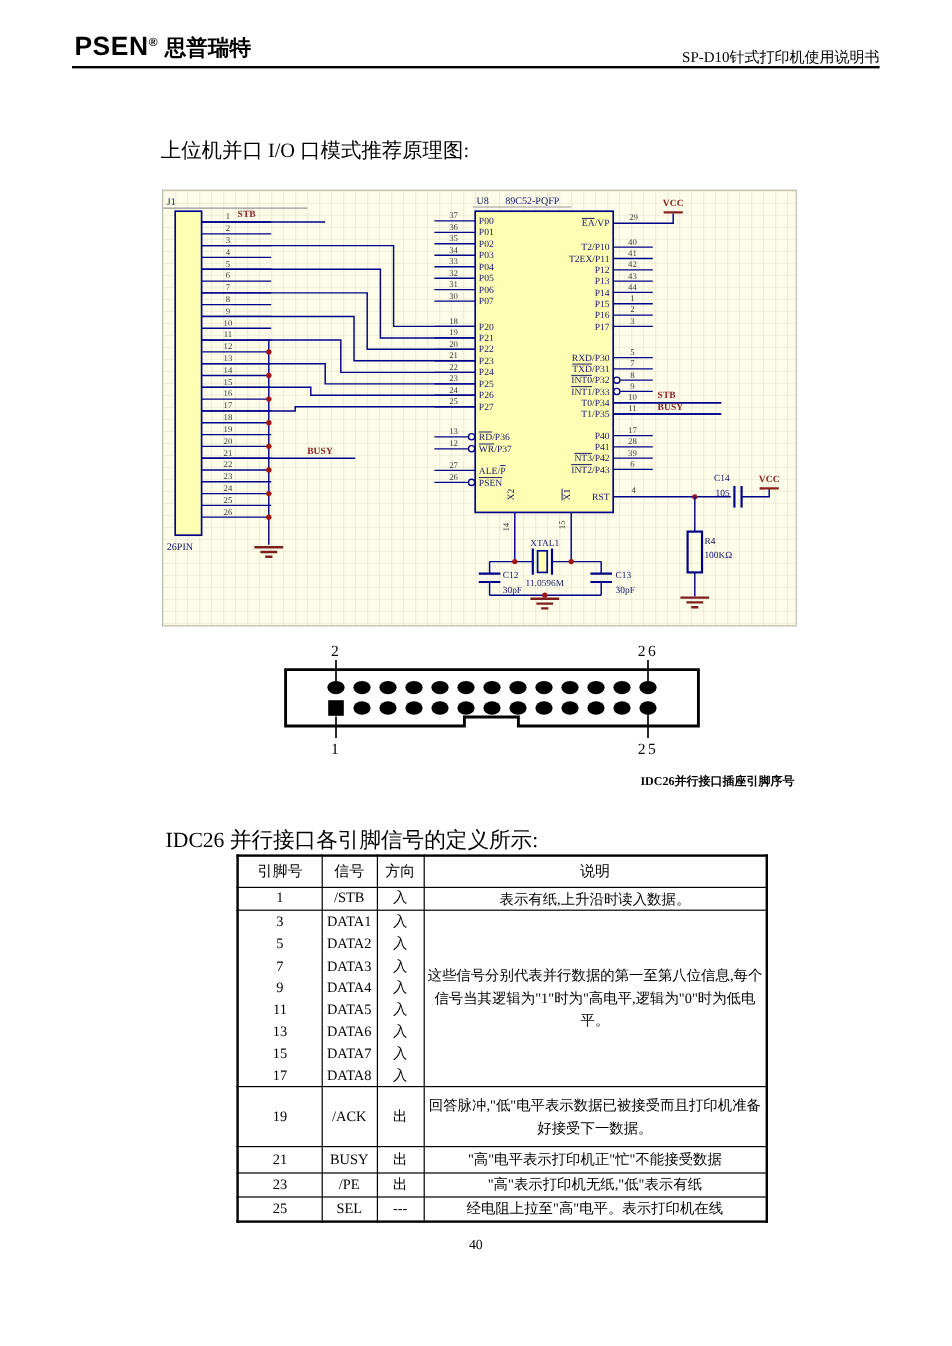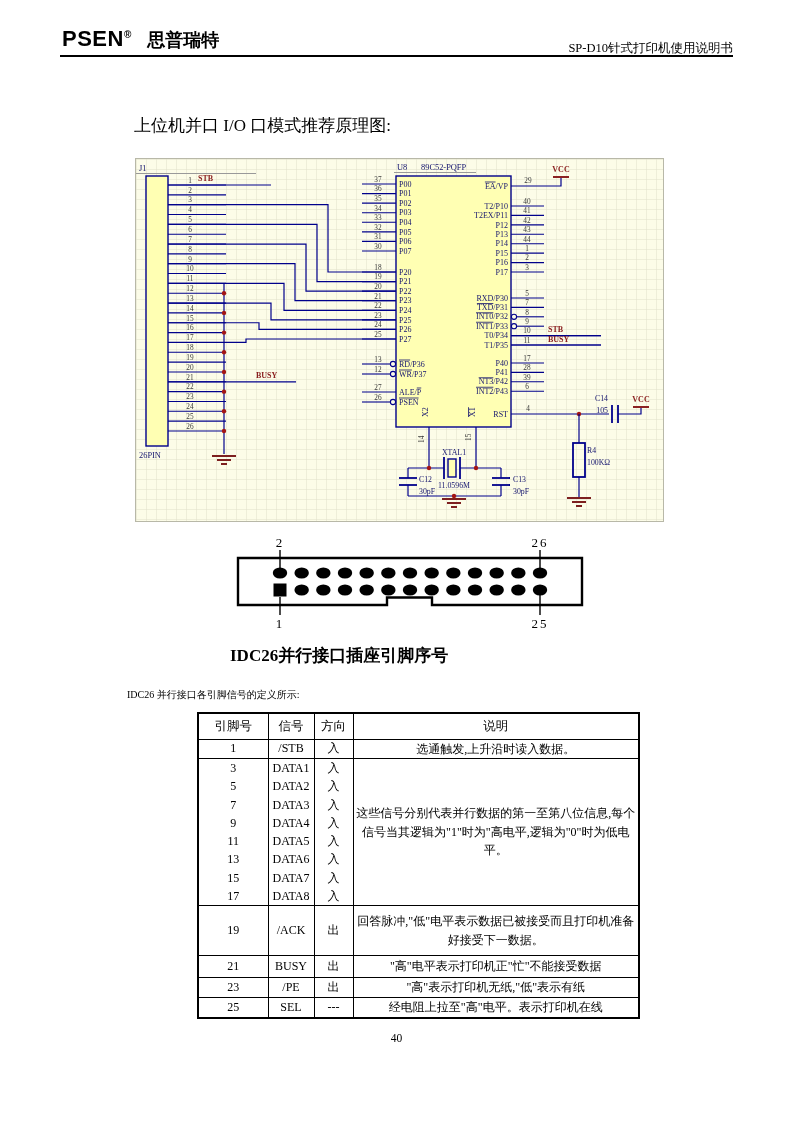--- a/index.html
+++ b/index.html
@@ -4,21 +4,21 @@
 <style>
   html,body{margin:0;padding:0}
   body{width:793px;height:1122px;position:relative;background:#fff;
        font-family:"Liberation Serif","DejaVu Serif",serif;color:#000;overflow:hidden}
   .abs{position:absolute}
 
   
   .hdr-left{left:62px;top:26px;display:flex;align-items:baseline;font-family:"Liberation Sans","DejaVu Sans",sans-serif}
   .brand{font-size:22px;font-weight:bold;letter-spacing:.5px}
   .brand-reg{font-size:10px;font-weight:bold;vertical-align:super;position:relative;top:-8px}
-  .brand-cn{font-size:18px;font-weight:bold;font-family:"Liberation Serif",serif;margin-left:16px}
+  .brand-cn{font-size:18px;font-weight:bold;font-family:"Liberation Serif",serif;margin-left:6px}
   .hdr-right{right:60px;top:40px;font-size:12.5px;font-weight:normal}
   .hdr-rule{left:60px;top:55px;width:673px;height:2px;background:#000}
 
   
   .sec-title{left:134px;top:114px;font-size:17px;font-weight:normal}
 
   
   #schSvg{left:135px;top:158px;border:1px solid #b8b8a8;background:#fcfce8}
   text{font-family:"Liberation Serif","DejaVu Serif",serif}
   .wire{stroke:#00008B;stroke-width:1.2;fill:none}
@@ -35,22 +35,22 @@
   .jdot{fill:#A31515}
   .ov{text-decoration:overline}
   .hdrln{stroke:#999;stroke-width:1}
 
   
   #conSvg{left:230px;top:533px}
   .conline{stroke:#000;stroke-width:2.4;fill:none}
   .leader{stroke:#000;stroke-width:1.4}
   .conlbl{font-size:13px;letter-spacing:2px;fill:#000}
 
-  .caption{left:230px;top:644px;width:432px;text-align:left;font-size:17px;font-weight:bold}
-  .intro{left:127px;top:688px;font-size:10px}
+  .caption{left:230px;top:644px;width:432px;text-align:right;font-size:10px;font-weight:bold}
+  .intro{left:138px;top:688px;font-size:18px}
 
   
   .tblwrap{left:197px;top:712px}
   table{border-collapse:collapse;width:441px;table-layout:fixed;border:2px solid #000}
   th,td{border:1.5px solid #000;font-size:12px;font-weight:normal;text-align:center;
         vertical-align:middle;padding:0 0;overflow:hidden}
   th{font-size:12.5px}
   .pline{line-height:18.25px;height:18.25px}
   .desc{line-height:1.55}
 
@@ -446,21 +446,21 @@
           <th>信号</th>
           <th>方向</th>
           <th>说明</th>
         </tr>
       </thead>
     <tbody id="tBody">
         <tr style="height: 18px;">
           <td>1</td>
           <td>/STB</td>
           <td>入</td>
-          <td class="desc">选通触发,上升沿时读入数据。</td>
+          <td class="desc">表示有纸,上升沿时读入数据。</td>
         </tr>
         <tr style="height: 146px;">
           <td>
             <div class="pline">3</div>
             <div class="pline">5</div>
             <div class="pline">7</div>
             <div class="pline">9</div>
             <div class="pline">11</div>
             <div class="pline">13</div>
             <div class="pline">15</div>

